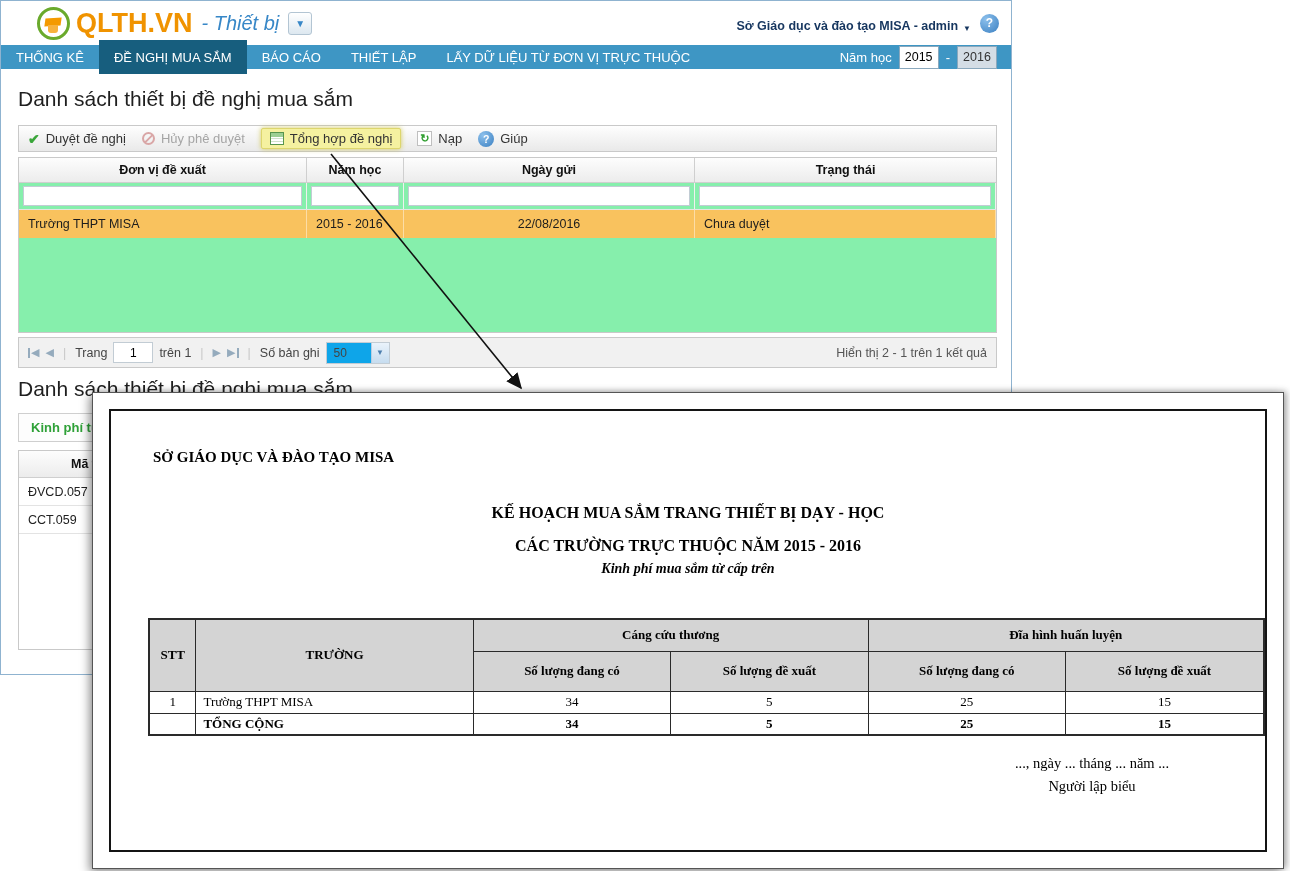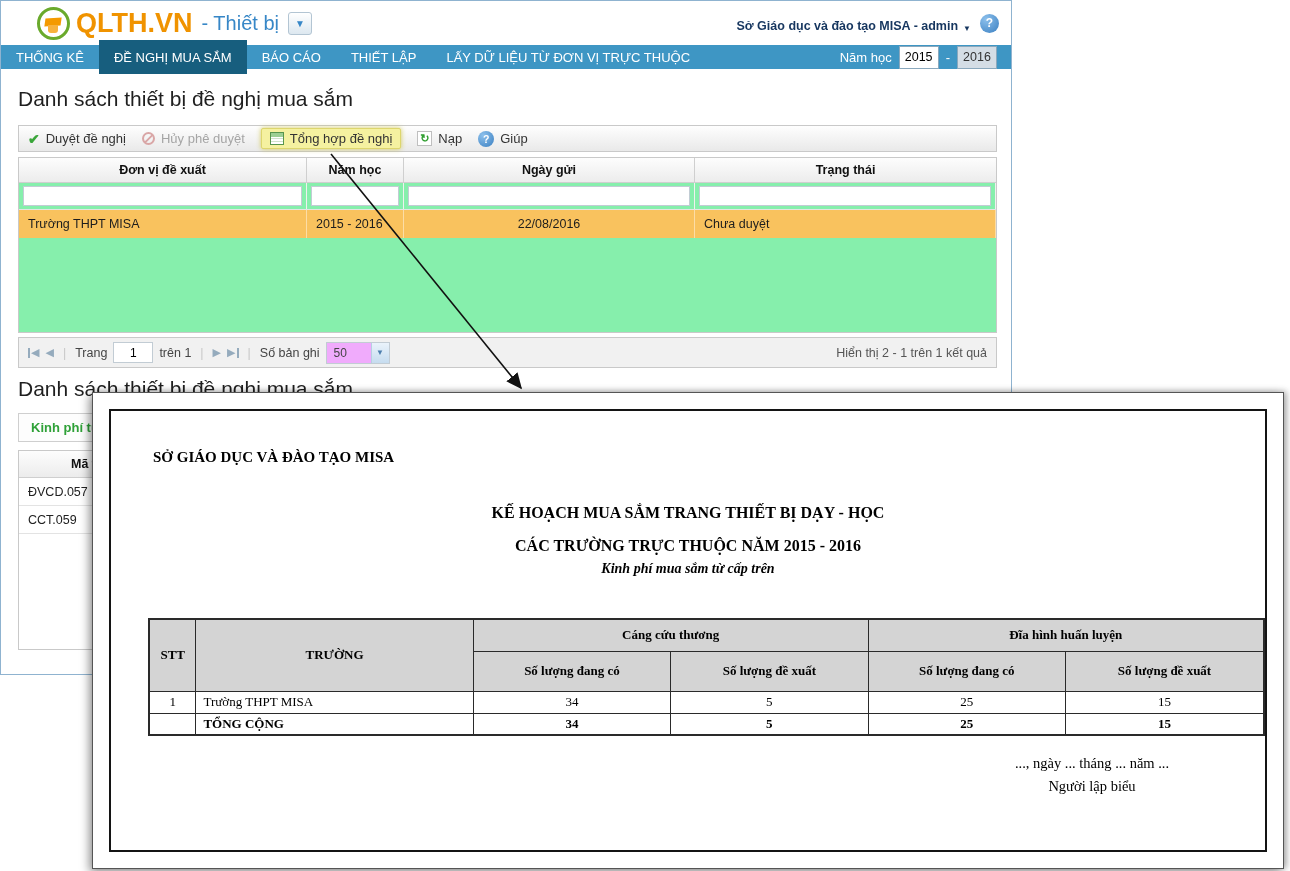--- a/index.html
+++ b/index.html
@@ -13,21 +13,21 @@
 
   .app-header { position:absolute; top:0; left:0; right:0; height:44px;
                 display:flex; align-items:center; padding:0 12px 0 8px;margin-left:28px; }
   .logo-icon { width:33px; height:33px; border-radius:50%; background:#fff;
                border:3px solid #6aaa2c; position:relative; flex:0 0 auto; }
   .logo-icon::before { content:""; position:absolute; left:5px; top:8px; width:16px; height:8px;
                background:#f49a00; transform:skewX(-12deg) rotate(-4deg); }
   .logo-icon::after { content:""; position:absolute; left:8px; top:15px; width:10px; height:8px;
                background:#f7b23d; border-radius:0 0 3px 3px; }
   .logo-text { font-size:27px; font-weight:bold; color:#f09300; margin-left:6px; }
-  .logo-suffix { font-size:20px; color:#3787c7; margin-left:9px; }
+  .logo-suffix { font-size:20px; color:#3787c7; margin-left:9px;font-style:italic; }
   .module-dd { width:24px; height:23px; border:1px solid #b3c5d3; border-radius:3px;
                background:linear-gradient(#ffffff,#dde8f0); margin-left:9px;
                display:flex; align-items:center; justify-content:center;
                color:#3787c7; font-size:10px; cursor:pointer; }
   .user-area { margin-left:auto; display:flex; align-items:flex-end; gap:9px; }
   .user-label { font-size:12.5px; font-weight:bold; color:#16365f; cursor:pointer; }
   .user-caret { font-size:8px; color:#16365f; margin-left:-4px; }
   .help-round { width:19px; height:19px; border-radius:50%;
                 background:radial-gradient(circle at 32% 28%, #8cc0ec, #3a7fc1);
                 color:#fff; font-size:12px; font-weight:bold; display:flex;
@@ -92,21 +92,21 @@
 
   .pager { position:absolute; left:17px; top:336px; width:979px; height:31px;
            background:#f1f1f1; border:1px solid #c9c9c9; display:flex; align-items:center;
            font-size:12.5px; color:#444; padding:0 9px; gap:6px; }
   .pg-btn { height:18px; display:flex; align-items:center; justify-content:center;
             color:#95abbd; font-size:11px; gap:1px; cursor:pointer; }
   .pg-bar { width:2px; height:10px; background:#95abbd; }
   .pg-sep { color:#c8c8c8; margin:0 3px; }
   .page-input { width:40px; height:21px; border:1px solid #c2ccd4; text-align:center;
                 font-size:12px; font-family:inherit; }
-  .size-select { width:64px; height:22px; border:1px solid #c2ccd4; background:#f0abfc;
+  .size-select { width:64px; height:22px; border:1px solid #c2ccd4; background:#0ea5e9;
                  display:flex; align-items:center; font-size:12px; padding-left:7px;
                  cursor:pointer; }
   .size-select .dd { margin-left:auto; width:18px; height:20px;
                  background:linear-gradient(#eaf3fb,#c6dcef); border-left:1px solid #b7cee3;
                  color:#4d7fae; font-size:8px; display:flex; align-items:center;
                  justify-content:center; }
   .pg-summary { margin-left:auto; color:#555; }
 
   
   .tab-kinhphi { position:absolute; left:17px; top:412px; height:29px; width:112px;

